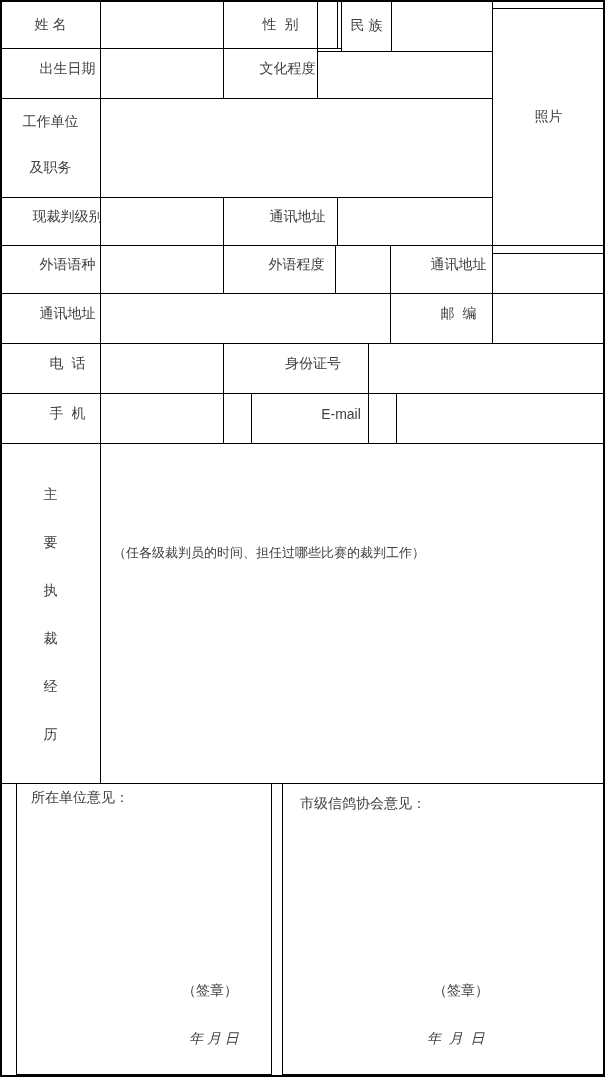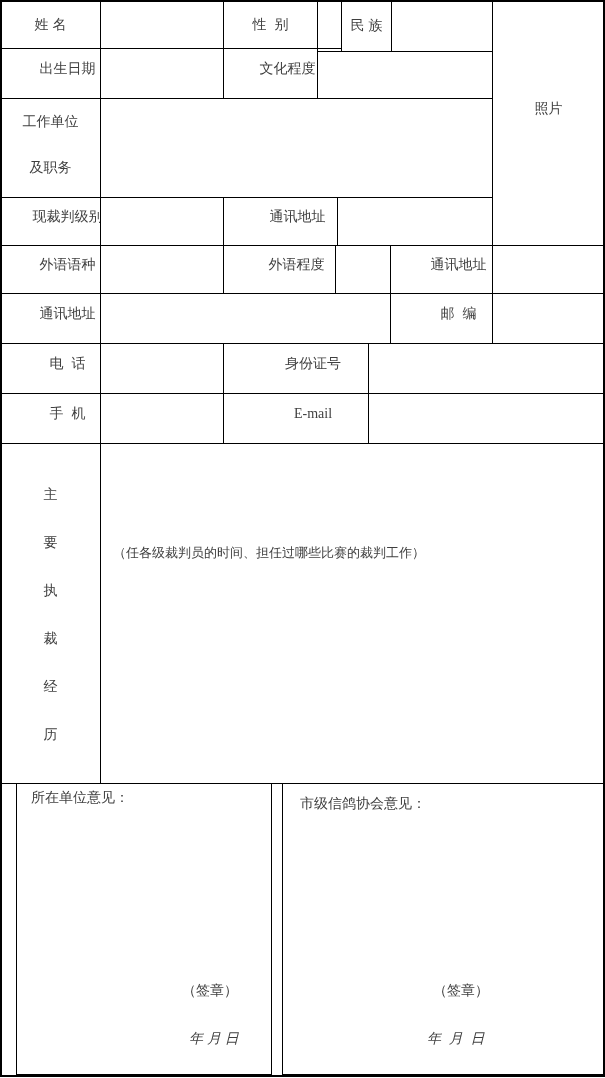--- a/index.html
+++ b/index.html
@@ -10,46 +10,46 @@
   }
   .outer{position:absolute;left:0;top:0;width:605px;height:1077px;
     border:2px solid #000;box-sizing:border-box;pointer-events:none;}
   .cell{
     position:absolute;box-sizing:border-box;border:1px solid #000;
     display:flex;align-items:center;justify-content:center;
     background:transparent;overflow:hidden;
   }
   .cell span{white-space:pre;}
   .pb{padding-bottom:9px;padding-left:34px;}           
-  .photo{padding-bottom:29px;}
+  .photo{padding-bottom:29px;margin-top:8px;}
   .wu{flex-direction:column;gap:28px;padding-bottom:6px;text-align:center;}
   .vlabel{flex-direction:column;gap:34px;line-height:14px;}
   .hintcell{align-items:flex-start;justify-content:flex-start;
     padding:100px 24px 0 12px;font-size:13px;}
   .opinion{display:block;}
   .opinion .lbl{position:absolute;left:14px;top:5px;}
   .opinion.assoc .lbl{left:17px;margin-top:6px;}
   .opinion .seal{position:absolute;top:198px;}
   .opinion .dateline{position:absolute;top:246px;font-style:italic;}
   .opinion.unit .seal{left:165px;}
   .opinion.unit .dateline{left:172px;}
   .opinion.assoc .seal{left:150px;}
   .opinion.assoc .dateline{left:144px;}
-  .mono{font-family:Liberation Serif, serif;}
+  .mono{font-family:Liberation Sans, sans-serif;margin-left:28px;}
 </style>
 </head>
 <body>
 
 <div class="form">
 
   <div class="cell" style="left:0;top:0;width:101px;height:49px">
     <span>姓 名</span>
   </div>
   <div class="cell" style="left:100px;top:0;width:124px;height:49px"></div>
-  <div class="cell" style="left:223px;top:0;width:95px;height:49px">
+  <div class="cell" style="left:223px;top:0;width:115px;height:49px">
     <span>性  别</span>
   </div>
   <div class="cell" style="left:317px;top:0;width:25px;height:49px"></div>
   <div class="cell" style="left:341px;top:0;width:51px;height:52px">
     <span>民 族</span>
   </div>
   <div class="cell" style="left:391px;top:0;width:102px;height:52px"></div>
 
   <div class="cell pb" style="left:0;top:48px;width:101px;height:51px">
     <span>出生日期</span>

